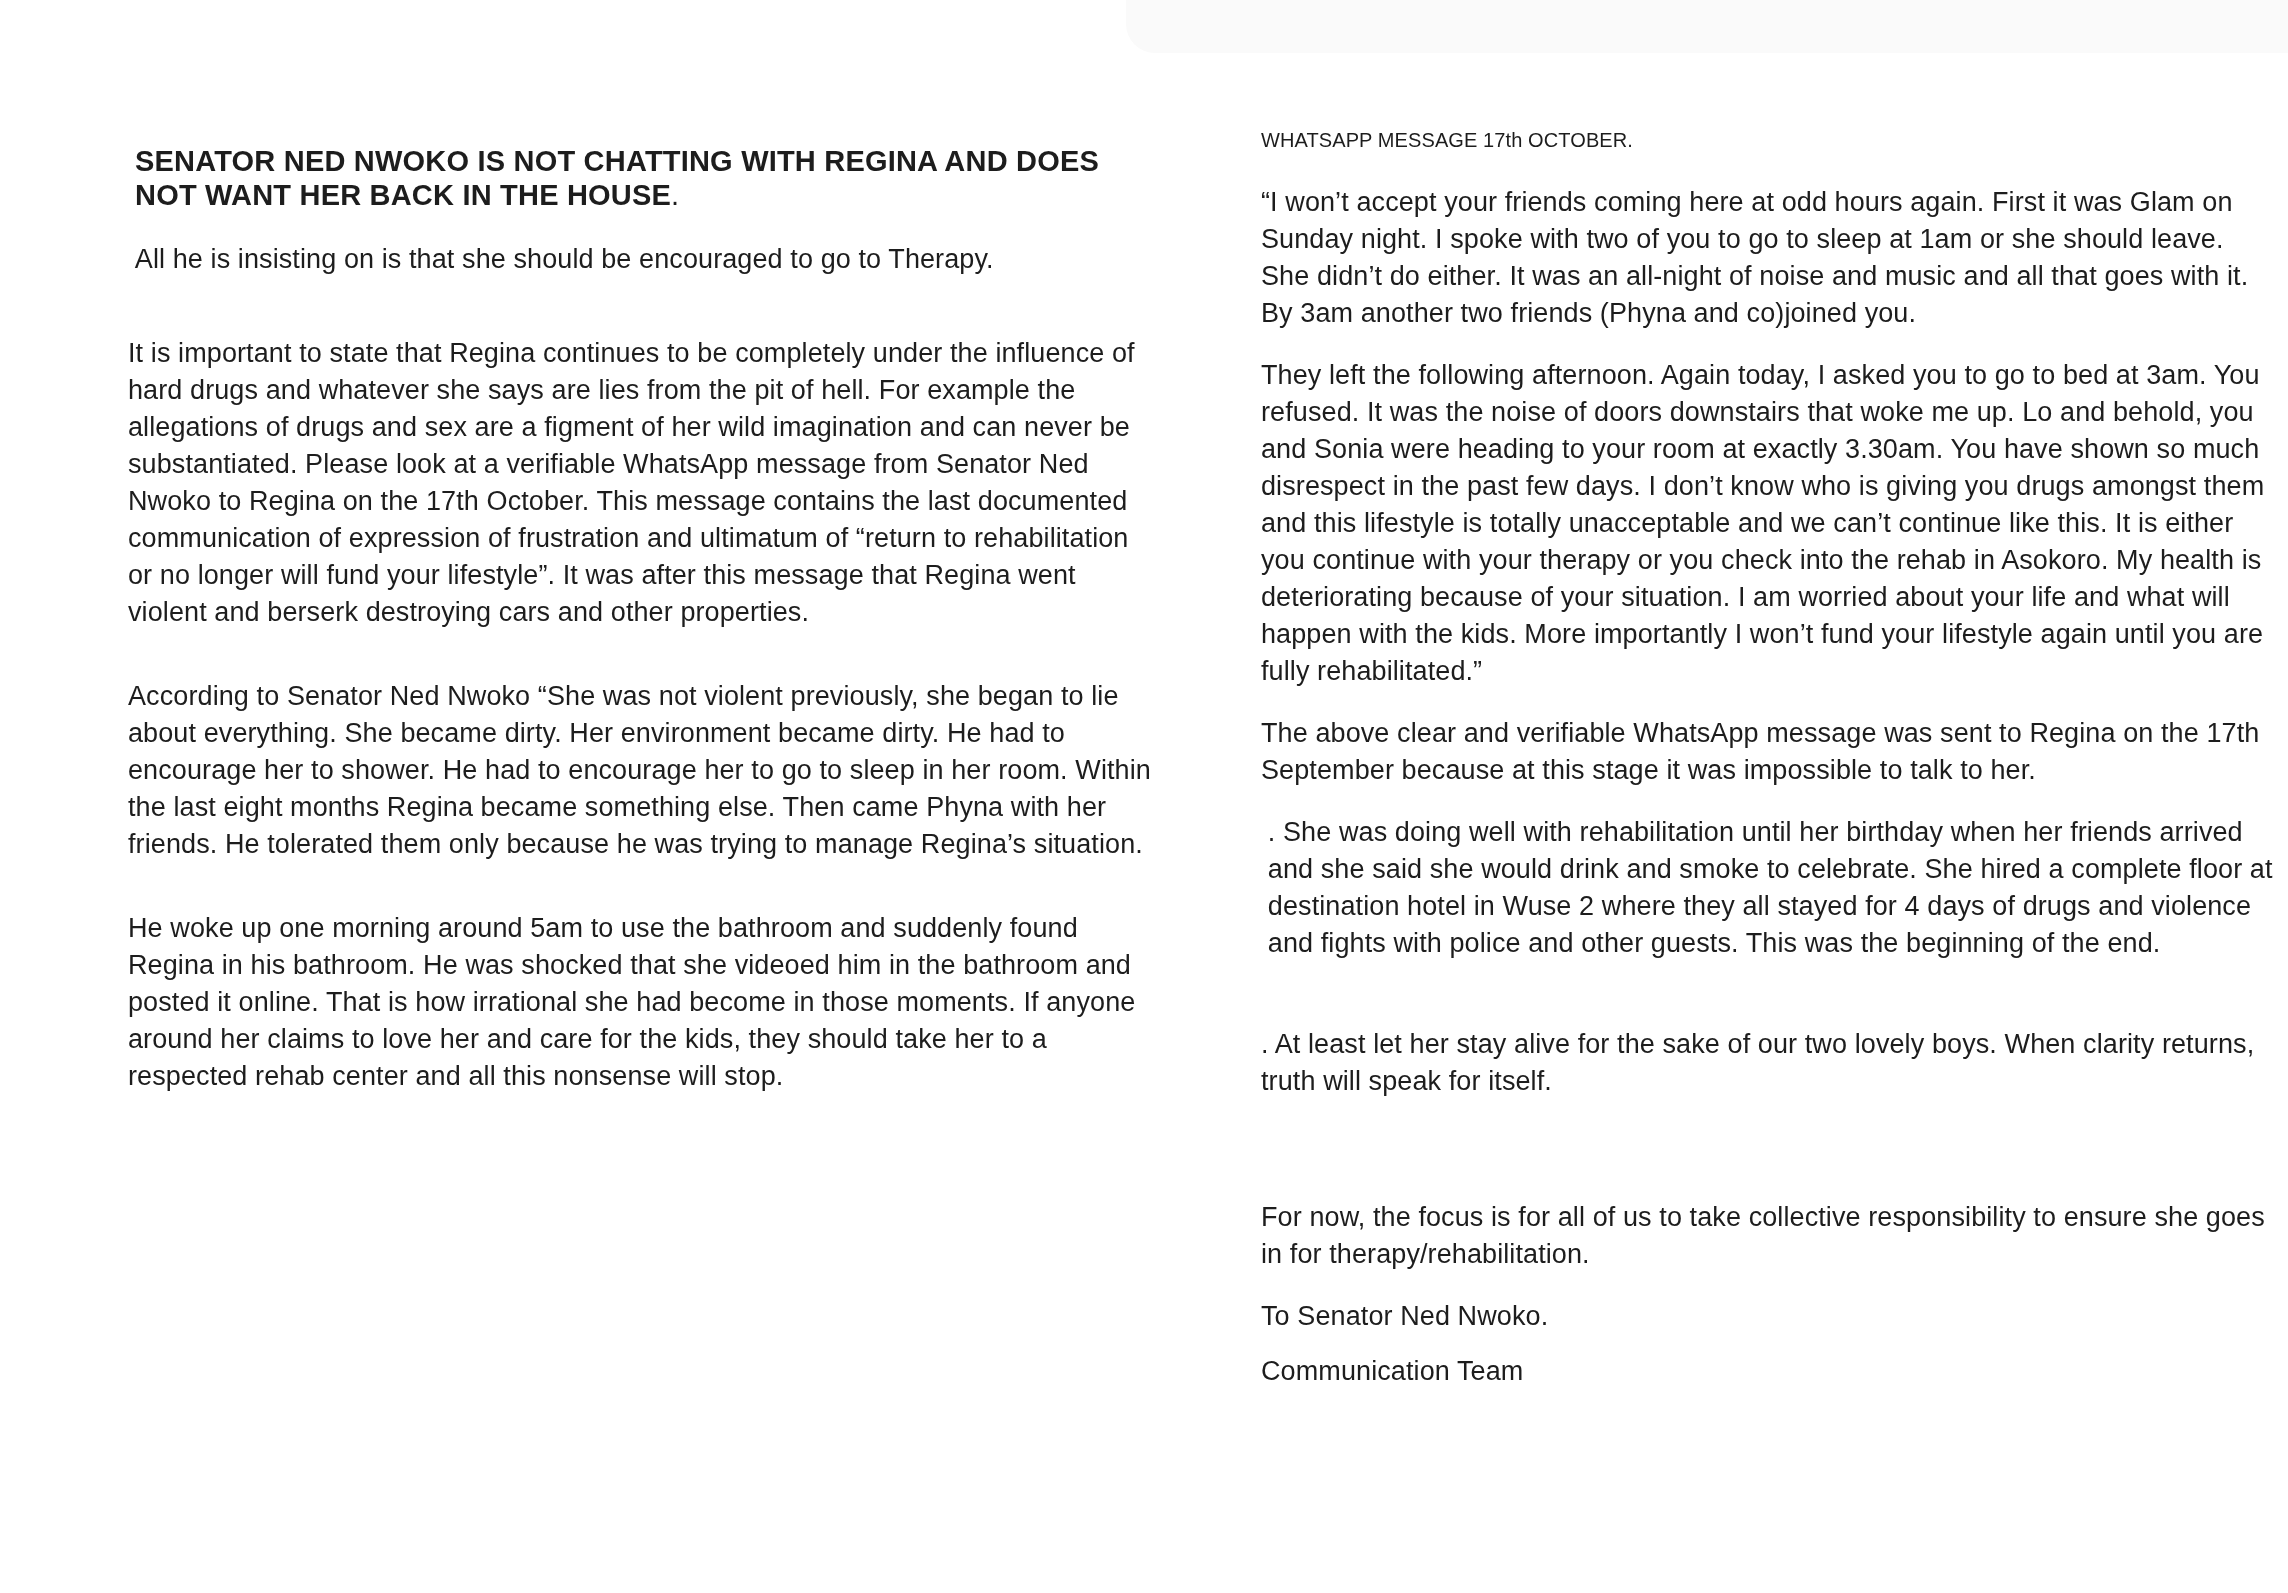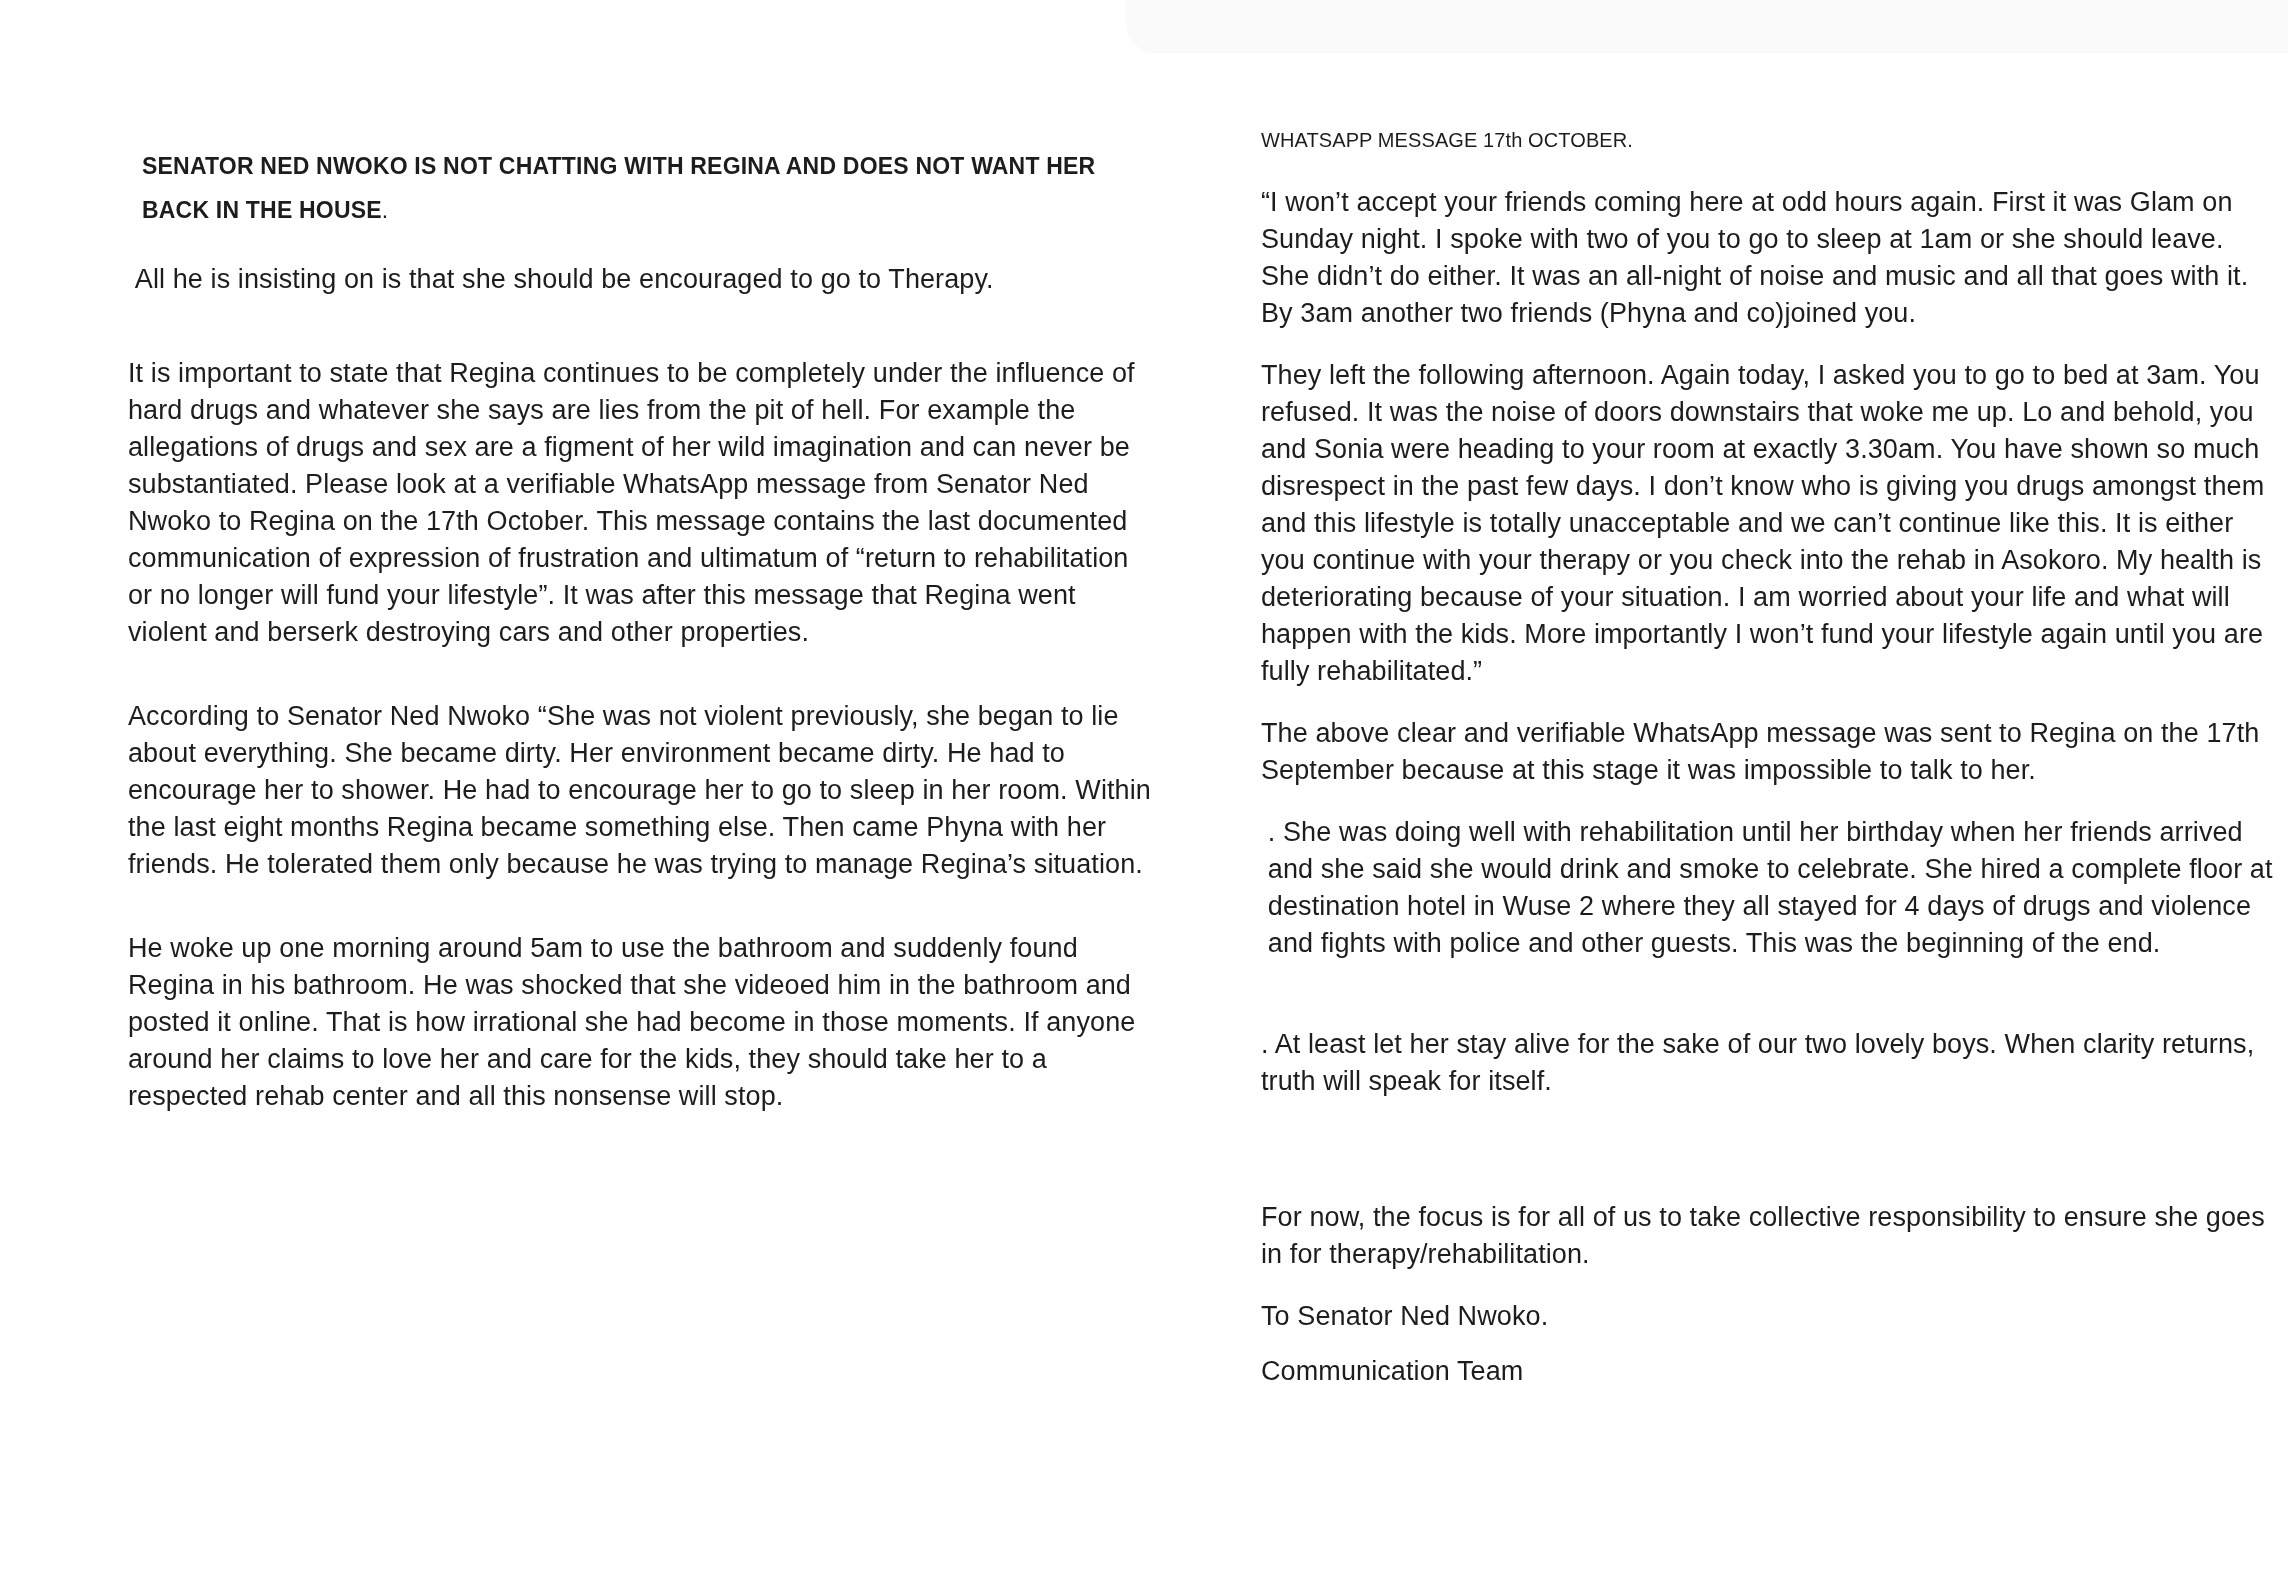--- a/index.html
+++ b/index.html
@@ -34,24 +34,24 @@
     left: 128px;
     top: 144px;
     width: 1031px;
   }
   .col-right {
     left: 1261px;
     top: 122px;
     width: 1017px;
   }
   .doc-title {
-    font-size: 23px;
+    font-size: 29px;
     font-weight: bold;
-    line-height: 44px;
-    margin: 0 0 29px 14px;
+    line-height: 34px;
+    margin: 0 0 29px 7px;
     letter-spacing: 0.2px;
   }
   .doc-title .title-period {
     font-weight: normal;
   }
   p {
     margin: 0;
   }
   .col-left .intro-line {
     padding-left: 6.8px;

